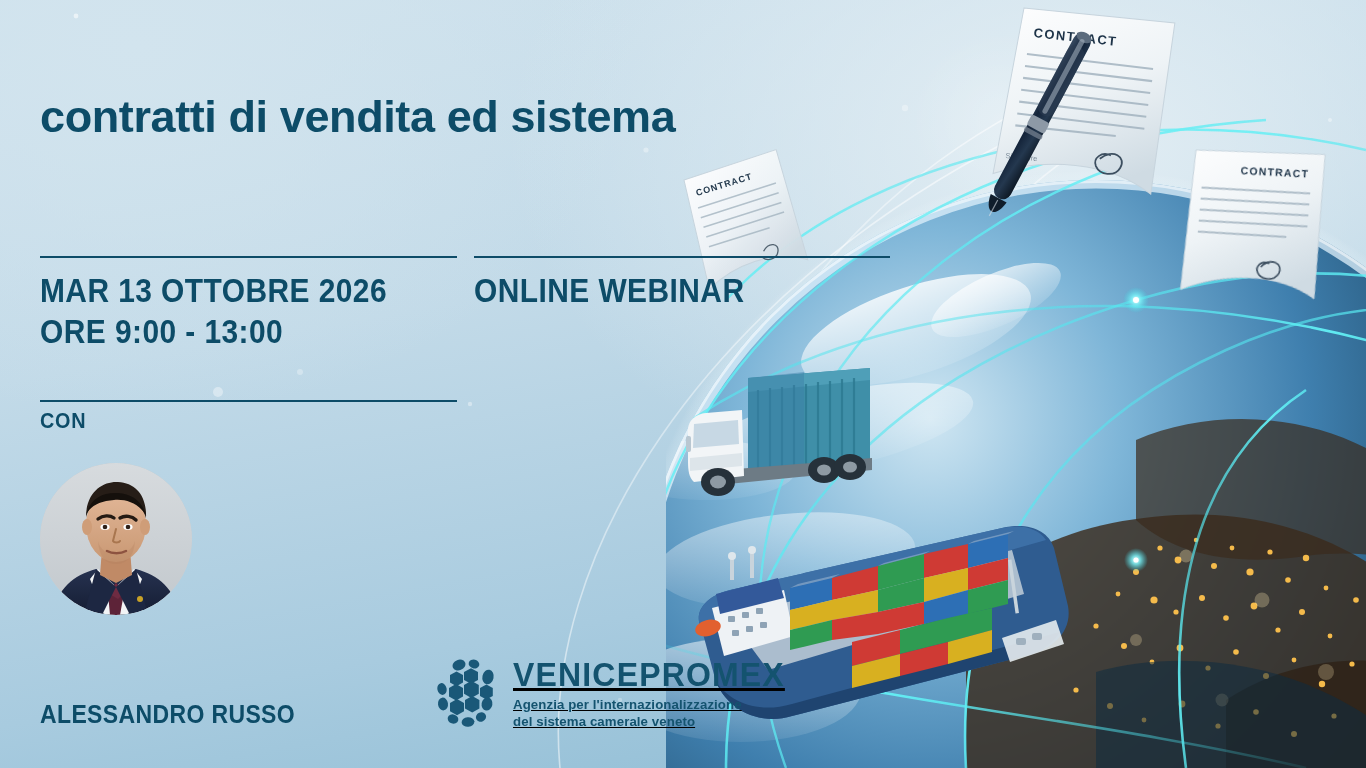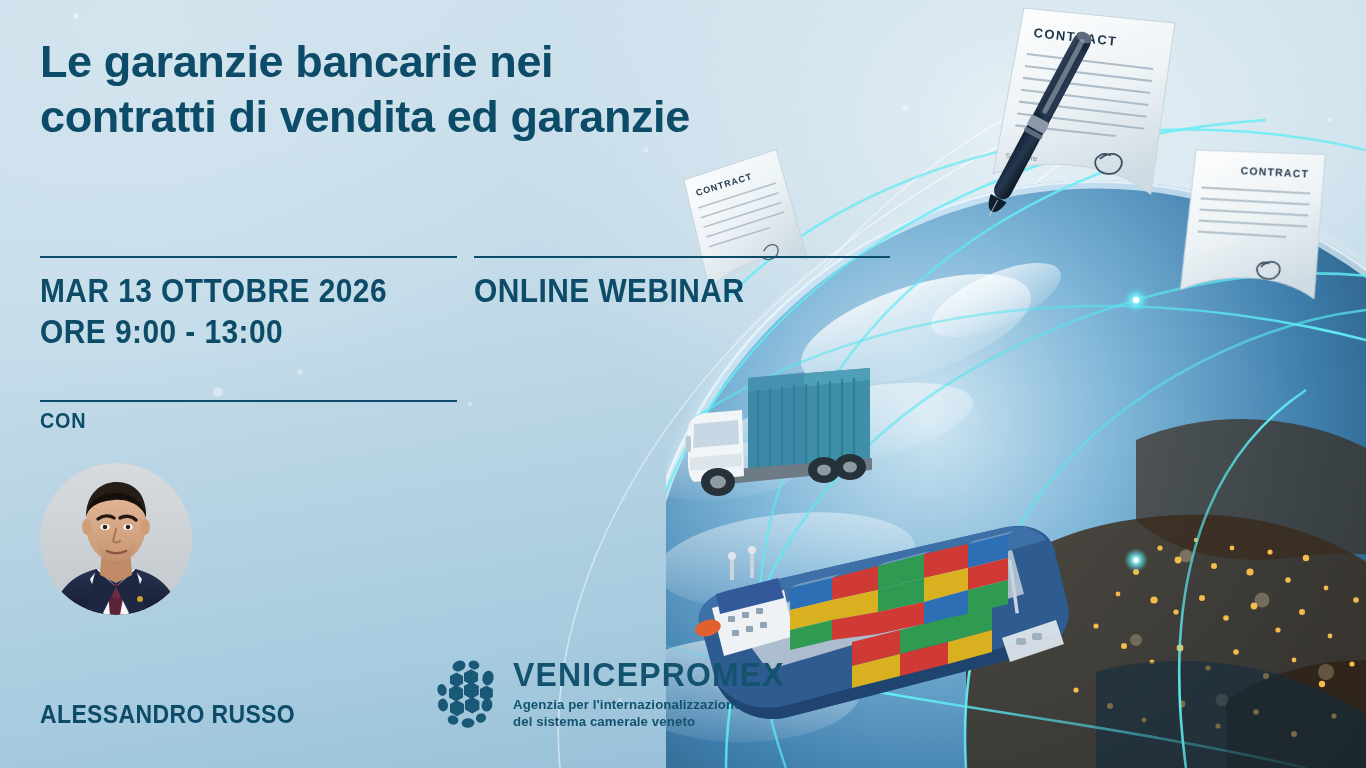--- a/index.html
+++ b/index.html
@@ -103,22 +103,23 @@
     color:#0d4c68;
     transform:scaleX(0.92);
     transform-origin:left top;
   }
 
   
   .logo {
     position:absolute;
     left:437px; top:658px;
     display:flex;
-    align-items:flex-end;
+    align-items:flex-start;
     gap:12px;
+    text-decoration:underline;
   }
   .logo-mark { width:64px; height:72px; flex:none; }
   .logo-text { line-height:1; }
   .logo-word {
     font-size:33px;
     font-weight:700;
     letter-spacing:1.2px;
     color:#14536f;
     transform:scaleX(0.97);
     transform-origin:left center;
@@ -495,22 +496,22 @@
       <g fill="#9fb0be">
         <rect x="344" y="118" width="10" height="7" rx="2"></rect>
         <rect x="360" y="113" width="10" height="7" rx="2"></rect>
       </g>
     </g>
   </svg>
 
   <div class="left-col">
 
     <h1 class="headline">
-      <span>Le garanzie bancarie nei</span><br>
-      <span>contratti di vendita ed garanzie</span><br>
+      <br>
+      <span>contratti di vendita ed sistema</span><br>
     </h1>
 
     <div class="rule rule-date"></div>
     <div class="rule rule-mode"></div>
 
     <div class="meta-block date-block">
       <div>MAR 13 OTTOBRE 2026</div>
       <div>ORE 9:00 - 13:00</div>
     </div>
 

